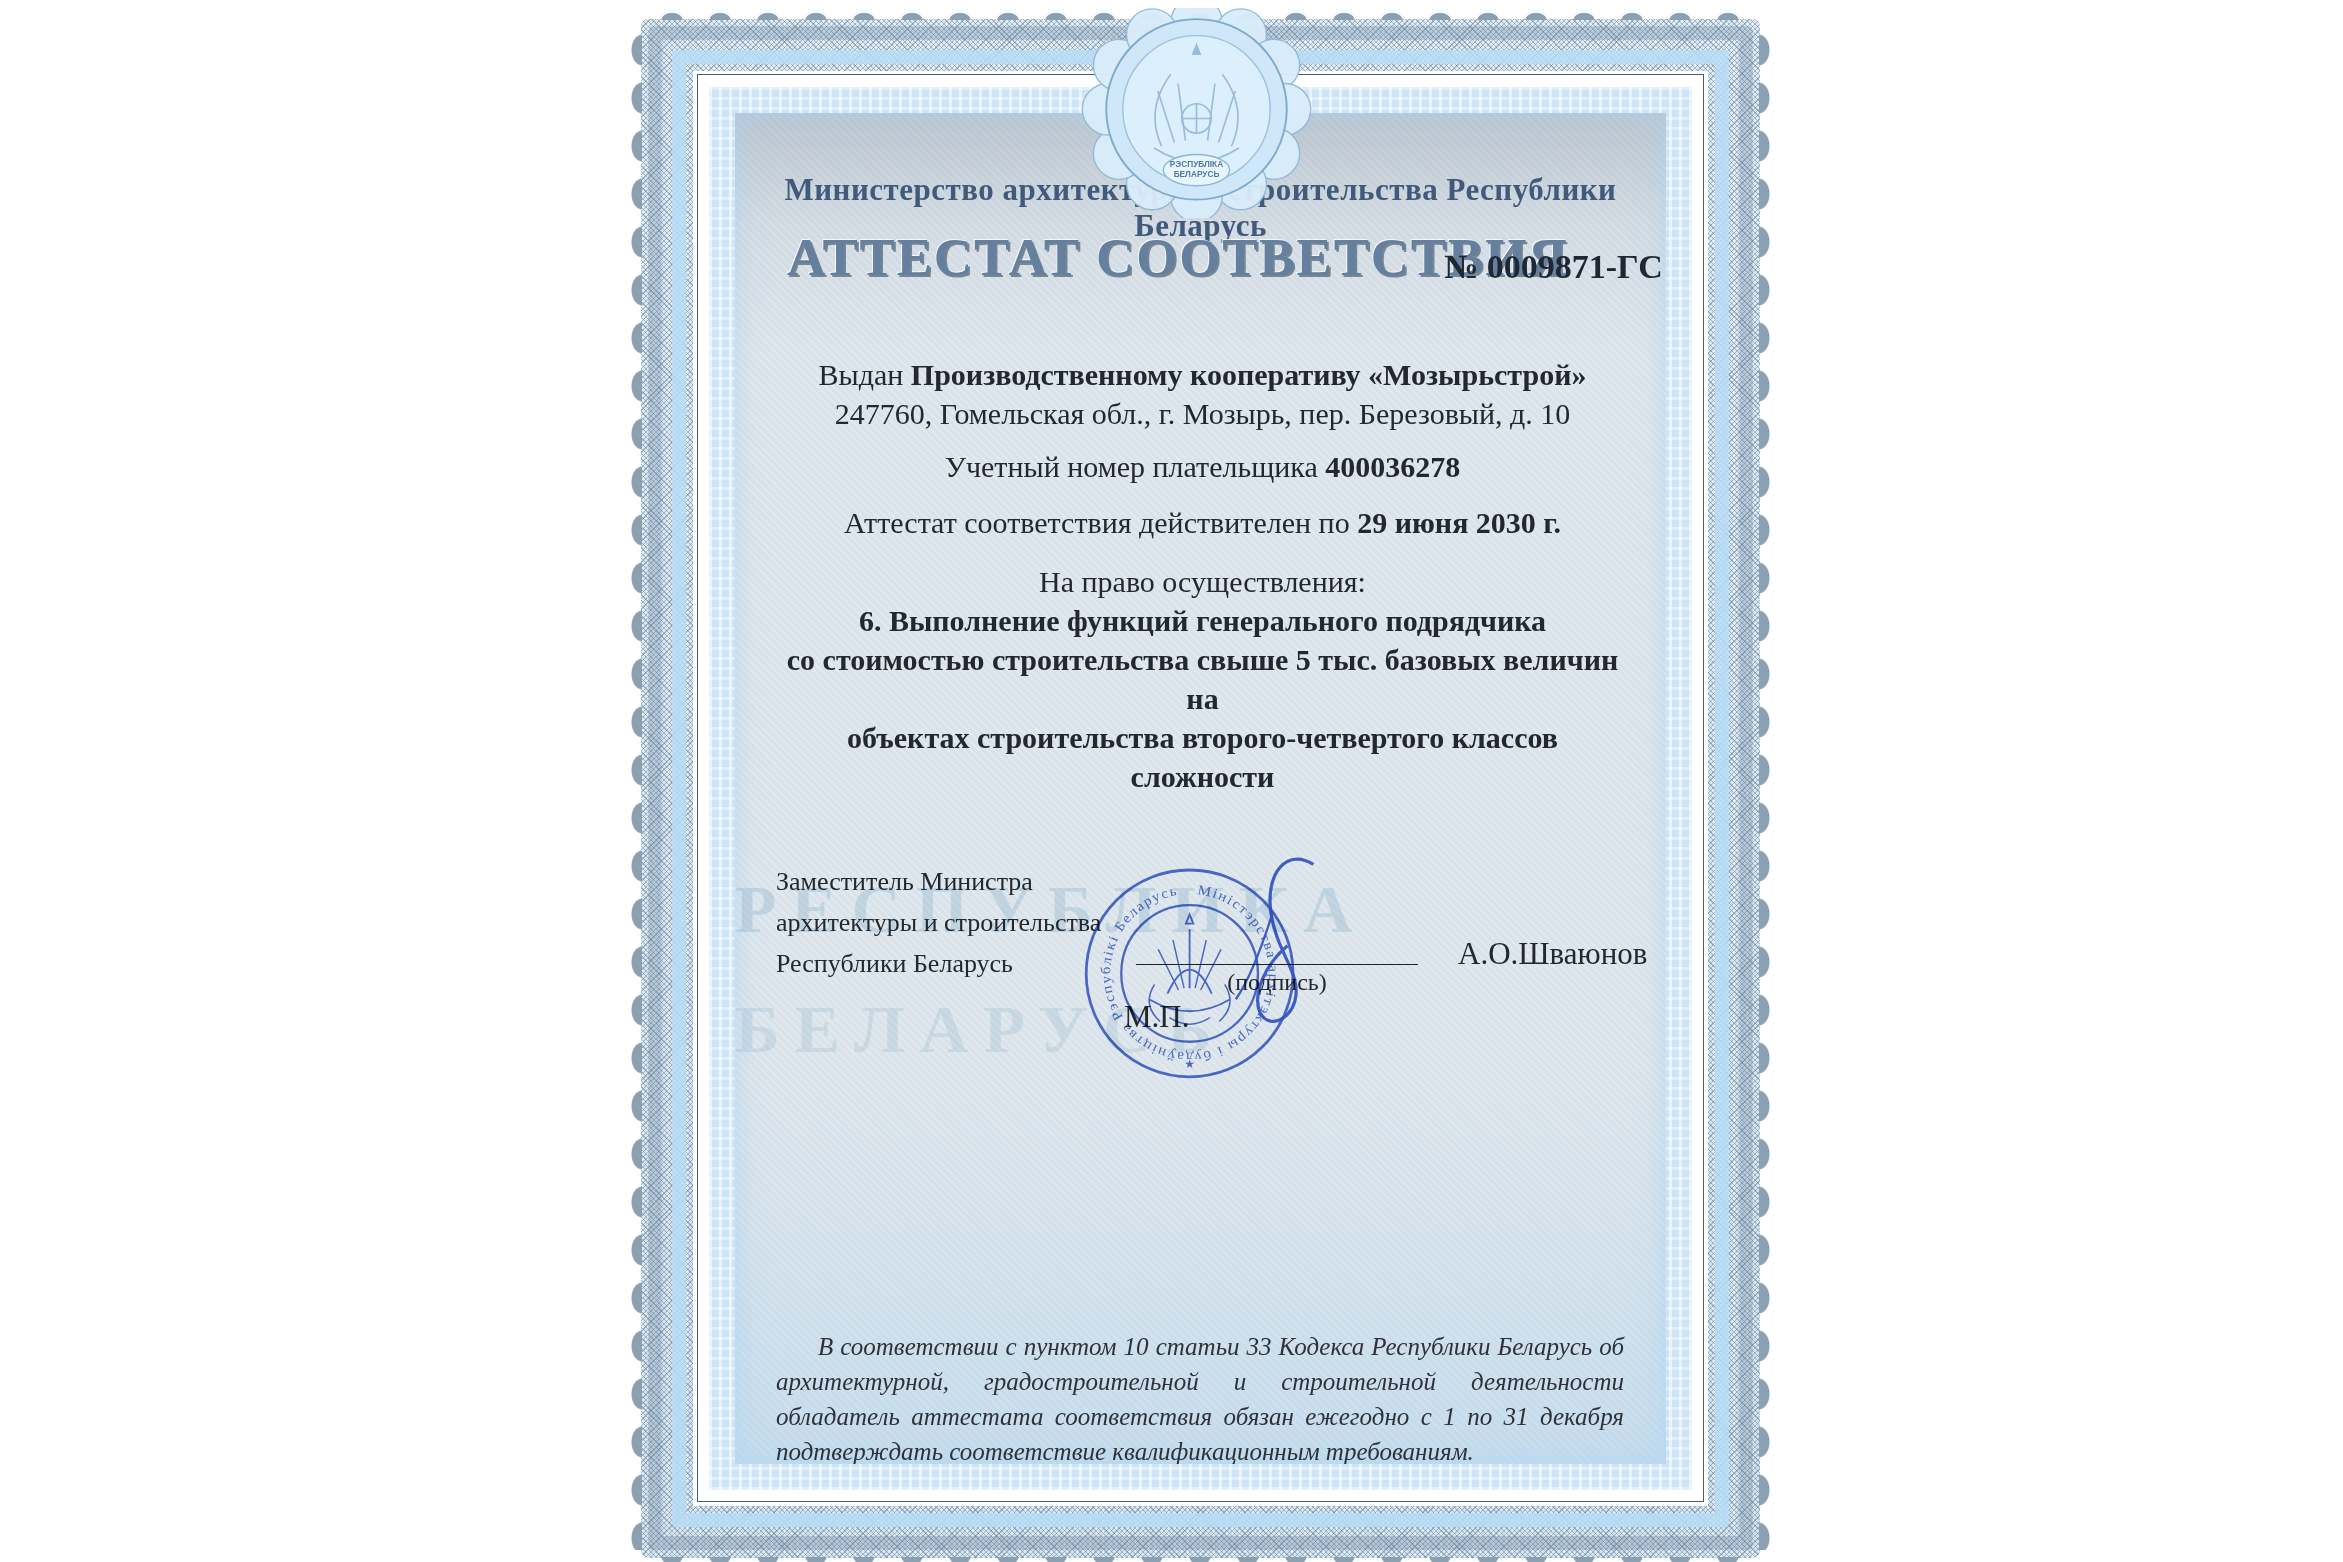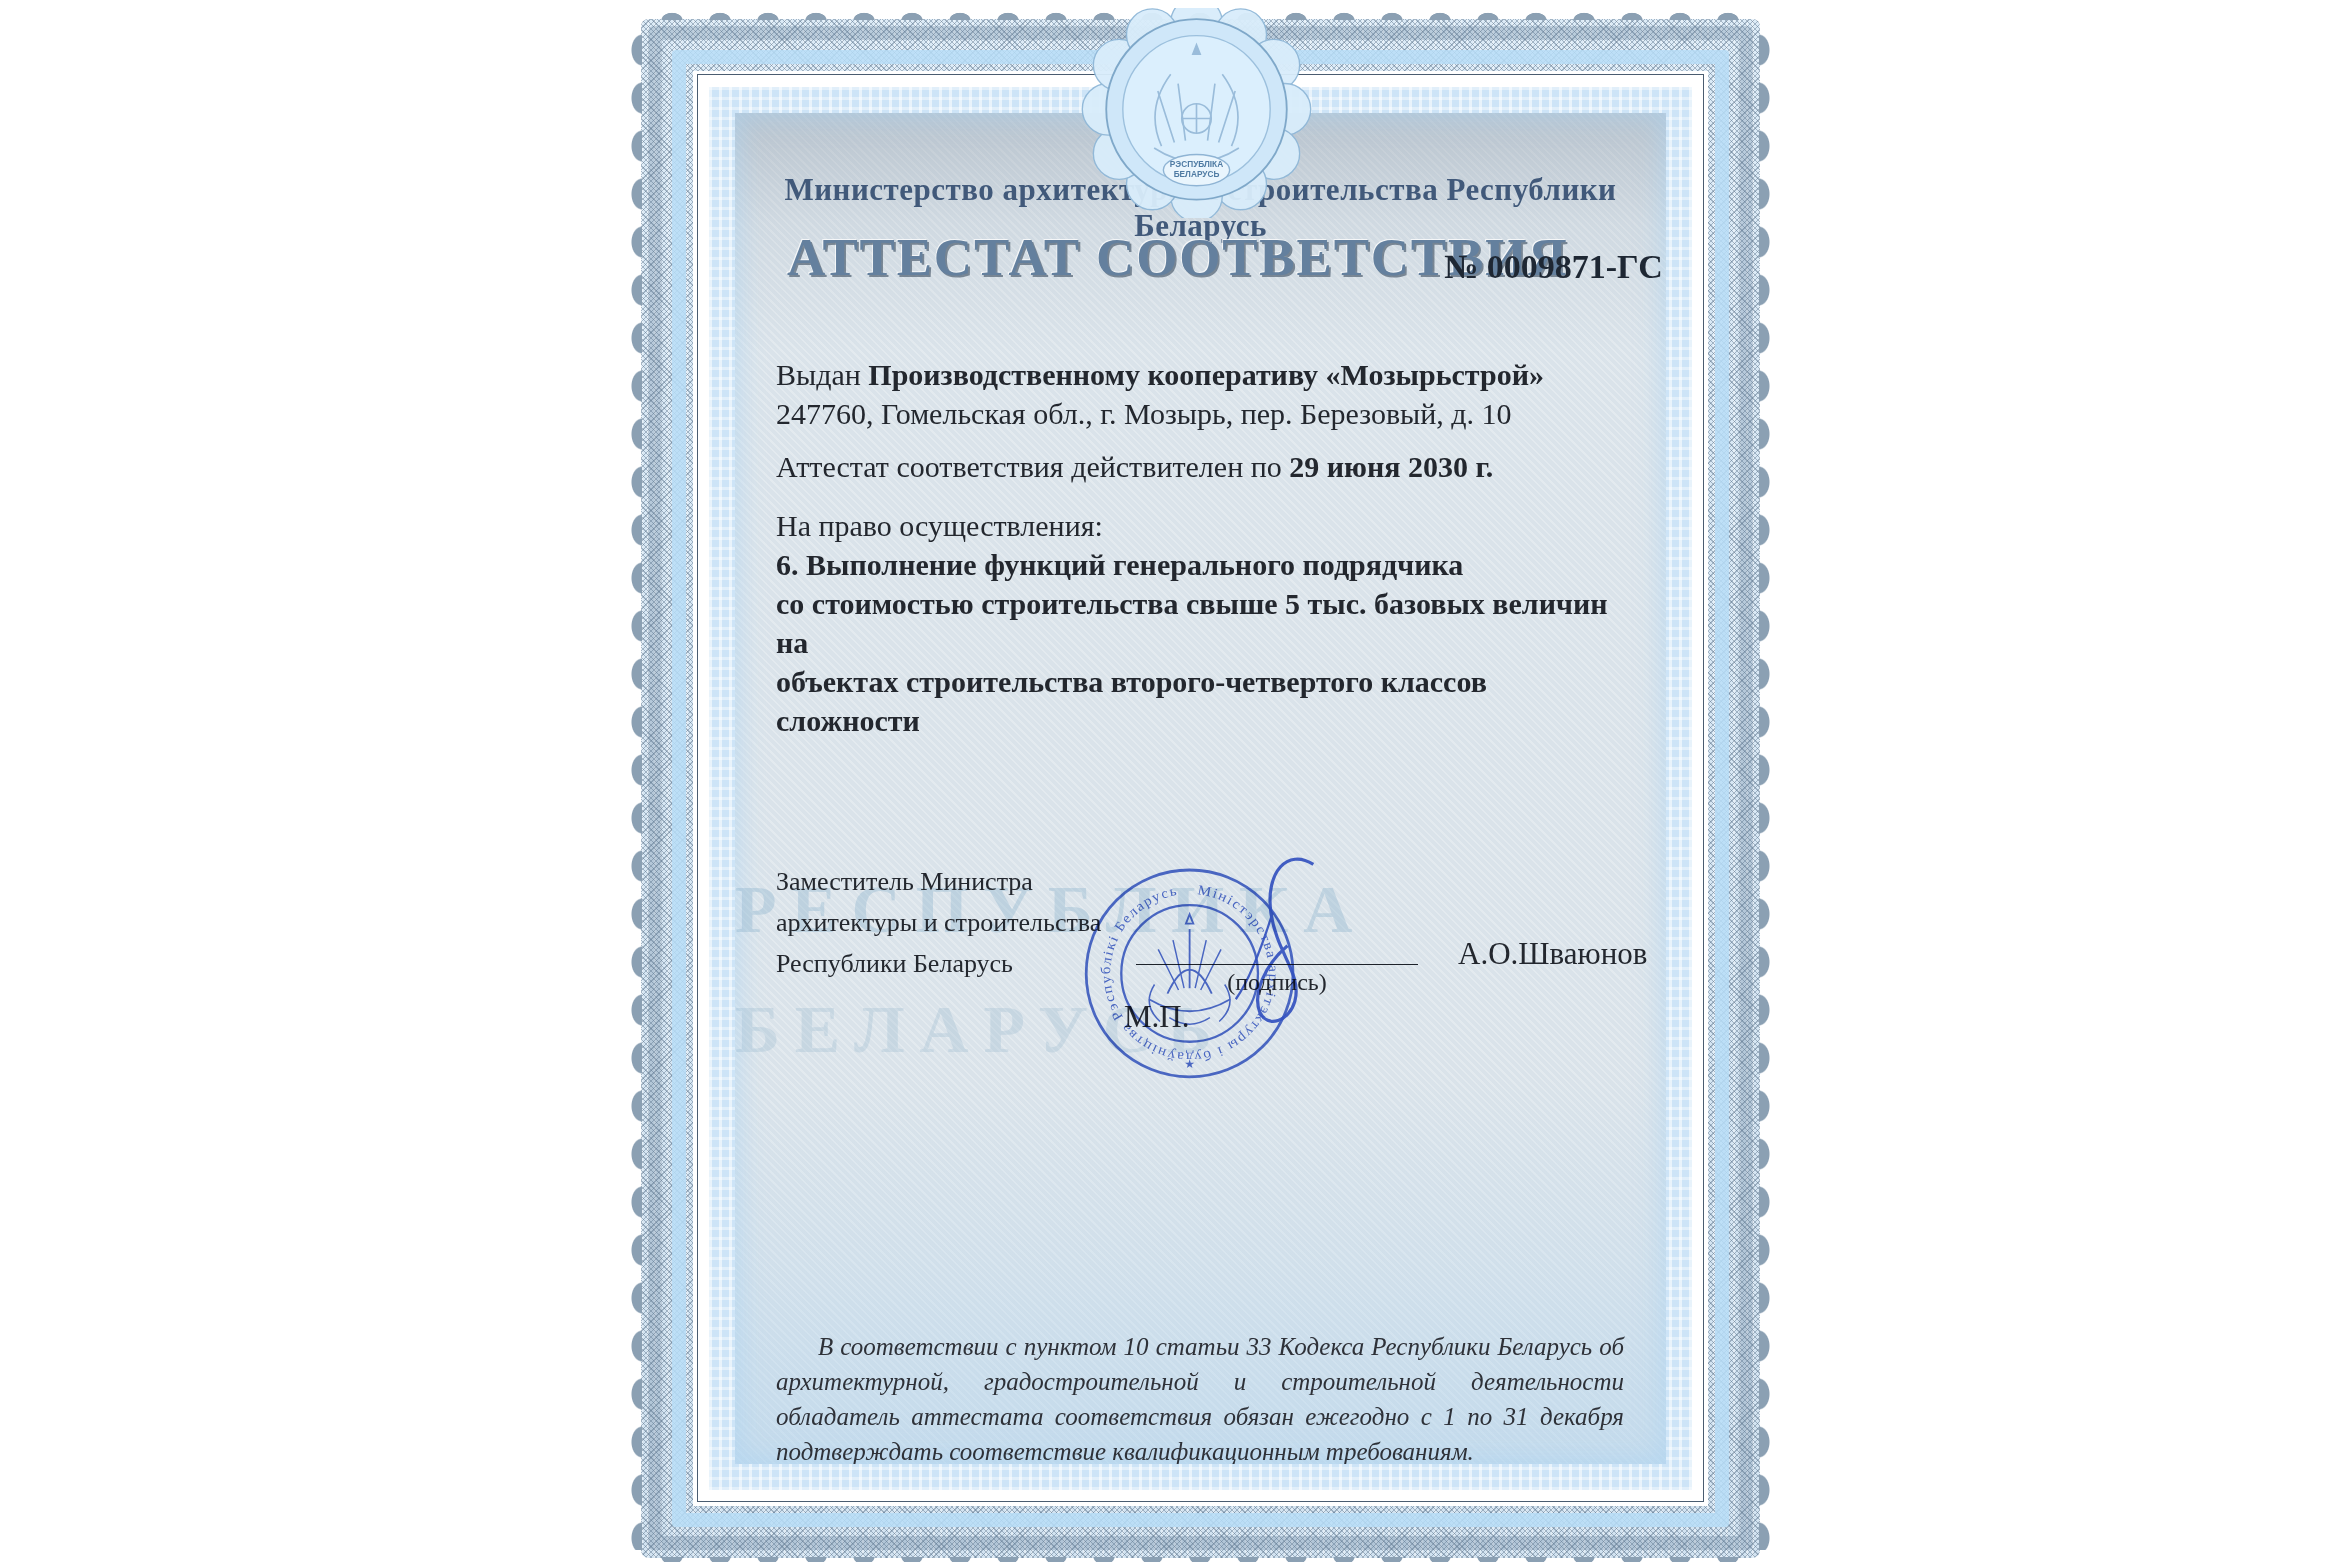--- a/index.html
+++ b/index.html
@@ -58,21 +58,21 @@
   
   .ministry{position:absolute;top:59px;left:0;right:0;text-align:center;
     font-size:31px;font-weight:700;color:#41597a;letter-spacing:0.5px;}
   .title{position:absolute;top:114px;left:52px;font-size:53px;font-weight:700;
     color:#64809e;letter-spacing:1.8px;
     text-shadow:1.8px 1.8px 0 rgba(42,60,80,.55), -0.9px -0.9px 0 rgba(255,255,255,.75);}
   .cert-no{position:absolute;top:135px;left:709px;font-size:34px;font-weight:700;color:#1e2733;}
 
   .text-block{position:absolute;top:242px;left:41px;right:37px;
     font-size:30px;line-height:39px;color:#23272e;}
-  .text-block p{margin:0;}
+  .text-block p{margin:0;text-align:center;}
   .p-issued{margin-bottom:14.8px !important;}
   .p-payer{margin-bottom:16.6px !important;}
   .p-basis{margin-bottom:18.5px !important;}
   .p-valid{margin-bottom:20px !important;}
   b{font-weight:700;}
 
   .sig-block{position:absolute;top:748px;left:41px;font-size:26px;line-height:41px;color:#23272e;}
   .sig-line{position:absolute;top:851px;left:401px;width:282px;border-top:1.8px solid #1d222a;}
   .sig-caption{position:absolute;top:856px;left:401px;width:282px;text-align:center;
     font-size:24px;color:#23272e;}
@@ -115,20 +115,21 @@
       <div class="layer">
         <div class="ministry">Министерство архитектуры и строительства Республики Беларусь</div>
 
         <div class="title">АТТЕСТАТ СООТВЕТСТВИЯ</div>
         <div class="cert-no">№ 0009871-ГС</div>
 
         <div class="text-block">
           <p class="p-issued"><span>Выдан </span><b>Производственному кооперативу «Мозырьстрой»</b><br>
             <span>247760, Гомельская обл., г. Мозырь, пер. Березовый, д. 10</span></p>
 
+          <p class="p-payer"><span>Учетный номер плательщика </span><b>400036278</b></p>
 
 
           <p class="p-valid"><span>Аттестат соответствия действителен по </span><b>29 июня 2030 г.</b></p>
 
           <p><span>На право осуществления:</span><br>
             <b>6. Выполнение функций генерального подрядчика</b><br>
             <b>со стоимостью строительства свыше 5 тыс. базовых величин на</b><br>
             <b>объектах строительства второго-четвертого классов сложности</b></p>
         </div>
 

